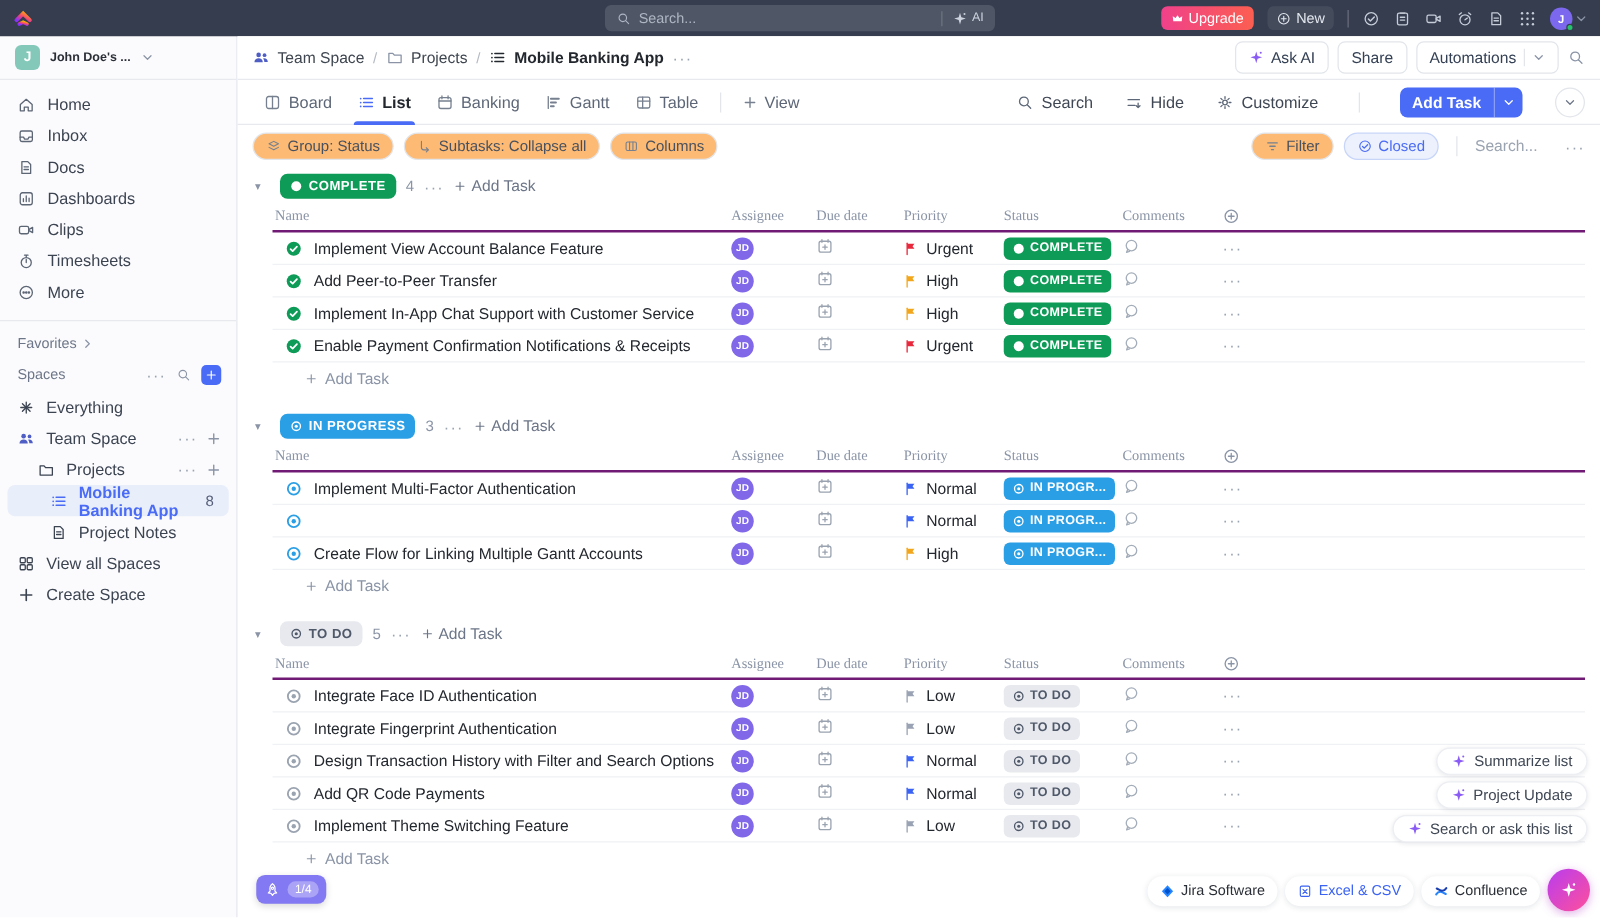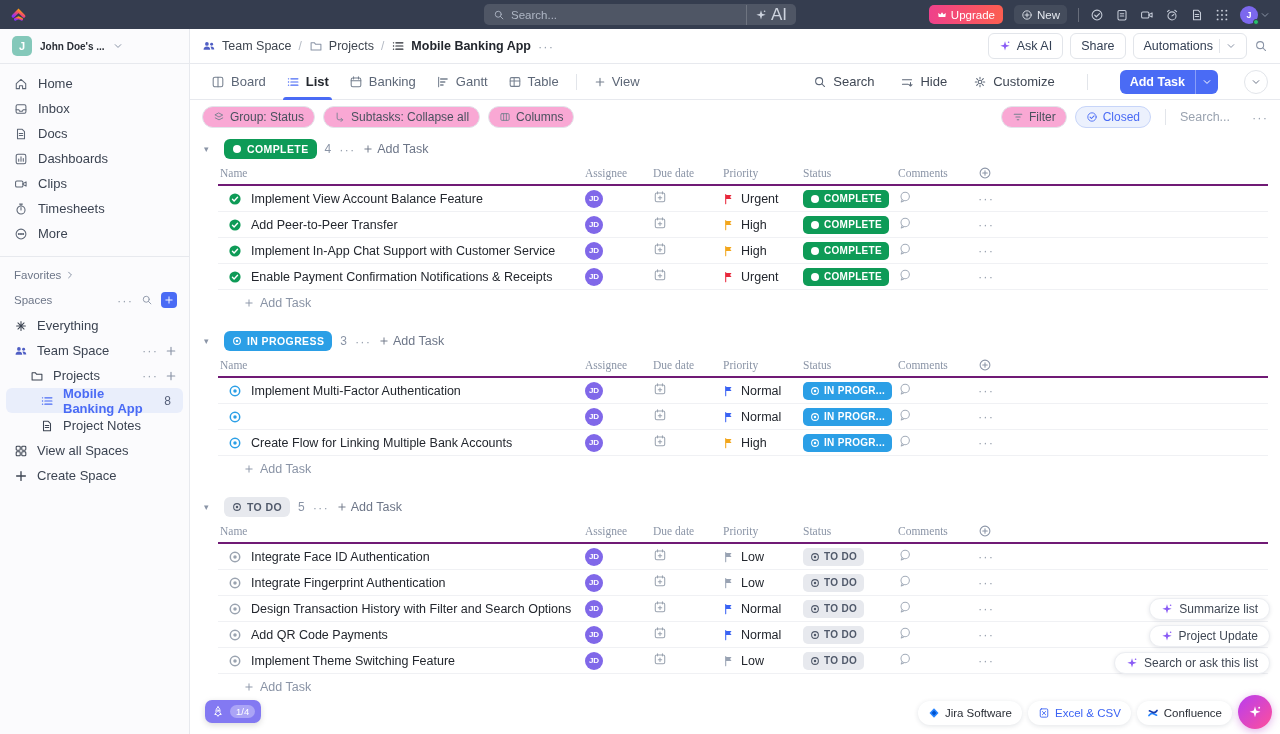--- a/index.html
+++ b/index.html
@@ -7,21 +7,21 @@
   .ic { display:inline-flex; align-items:center; justify-content:center; width:14px; height:14px; flex:none; }
   .ic svg { width:100%; height:100%; display:block; }
   .ic12 { width:12px; height:12px; } .ic10 { width:10px; height:10px; }
   .dots { color:#9aa3b0; letter-spacing:1px; font-size:13px; line-height:1; cursor:pointer; }
 
   
   .topbar { height:29px; background:#353d4f; display:flex; align-items:center; padding:0 10px; position:relative; color:#c9cfdb; }
   .logo { width:17px; height:17px; }
   .tb-search { position:absolute; left:50%; transform:translateX(-50%); width:312px; height:21px; background:rgba(255,255,255,.13); border-radius:5px; display:flex; align-items:center; padding:0 9px; gap:6px; font-size:11.5px; color:#aeb6c4; cursor:text; }
   .tb-search .grow { flex:1; }
-  .tb-ai { display:flex; align-items:center; gap:4px; padding-left:8px; border-left:1px solid rgba(255,255,255,.18); color:#cdd3de; font-size:17px; cursor:pointer; }
+  .tb-ai { display:flex; align-items:center; gap:4px; padding-left:8px; border-left:1px solid rgba(255,255,255,.18); color:#cdd3de; font-size:10px; cursor:pointer; }
   .tb-right { margin-left:auto; display:flex; align-items:center; gap:11px; }
   .upgrade { display:flex; align-items:center; gap:4px; height:19px; padding:0 8px; border-radius:5px; background:linear-gradient(90deg,#ef418b,#fc5e50); color:#fff; font-size:11.5px; cursor:pointer; }
   .tb-new { display:flex; align-items:center; gap:4px; height:19px; padding:0 7px; border-radius:5px; background:rgba(255,255,255,.08); font-size:11.5px; color:#e3e7ee; cursor:pointer; }
   .tb-divider { width:1px; height:14px; background:rgba(255,255,255,.25); }
   .tb-icon { color:#c6ccd8; cursor:pointer; }
   .tb-avatar-wrap { display:flex; align-items:center; gap:2px; cursor:pointer; }
   .tb-avatar { width:18px; height:18px; border-radius:50%; background:#7c68ee; color:#fff; font-size:9px; font-weight:bold; display:flex; align-items:center; justify-content:center; position:relative; }
   .tb-avatar .status { position:absolute; right:-1px; bottom:-1px; width:6px; height:6px; border-radius:50%; background:#27c26c; border:1.5px solid #353d4f; }
 
   
@@ -73,21 +73,21 @@
   .tab-actions { margin-left:auto; display:flex; align-items:center; gap:26px; }
   .txt-btn { display:flex; align-items:center; gap:6px; font-size:13px; color:#3f4754; cursor:pointer; }
   .txt-btn .ic { color:#5d6777; }
   .addtask-btn { display:flex; align-items:stretch; background:#4a6bf5; border-radius:6px; overflow:hidden; color:#fff; cursor:pointer; }
   .addtask-btn .lbl { padding:5px 10px; font-size:12.5px; font-weight:bold; }
   .addtask-btn .caret { display:flex; align-items:center; padding:0 6px; border-left:1px solid rgba(255,255,255,.35); }
   .circle-btn { width:24px; height:24px; border:1px solid #e2e5ea; border-radius:50%; display:flex; align-items:center; justify-content:center; color:#6d7688; cursor:pointer; }
 
   
   .toolbar { height:34px; display:flex; align-items:center; padding:0 12px; gap:8px; }
-  .chip { display:flex; align-items:center; gap:5px; height:22px; padding:0 10px; border:1px solid #e2e5ea; border-radius:999px; font-size:12px; color:#49515e; background:#f9a8d4; cursor:pointer; }
+  .chip { display:flex; align-items:center; gap:5px; height:22px; padding:0 10px; border:1px solid #e2e5ea; border-radius:999px; font-size:12px; color:#49515e; background:#fdba74; cursor:pointer; }
   .chip .ic { color:#76808f; }
   .chip.closed { background:#ecf1fd; border-color:#c7d5f9; color:#4a6bf5; }
   .chip.closed .ic { color:#4a6bf5; }
   .toolbar-right { margin-left:auto; display:flex; align-items:center; gap:8px; }
   .tb2-search { font-size:12.5px; color:#9aa3b0; width:64px; cursor:text; }
 
   
   .content { flex:1; padding:2px 12px 0; overflow:hidden; }
   .group { margin-bottom:12px; }
   .group-header { height:26px; display:flex; align-items:center; gap:8px; padding-left:2px; }
@@ -999,21 +999,21 @@
               </div>
     </div>
     <div class="trow">
       <div class="col-name">
                 <span class="ic" style="color:#2b9fe6">
                   <svg viewBox="0 0 16 16" fill="none" stroke="currentColor" stroke-width="1.2" stroke-linecap="round" stroke-linejoin="round">
                     <circle cx="8" cy="8" r="5.4" stroke-width="1.7"></circle>
                     <circle cx="8" cy="8" r="2" fill="currentColor" stroke="none"></circle>
                   </svg>
                 </span>
-                <span>Create Flow for Linking Multiple Bank Accounts</span>
+                <span>Create Flow for Linking Multiple Gantt Accounts</span>
               </div>
       <div class="col-assignee">
                 <span class="avatar-sm">JD</span>
               </div>
       <div class="col-due"><span class="ic due-ic">
                   <svg viewBox="0 0 16 16" fill="none" stroke="currentColor" stroke-width="1.2" stroke-linecap="round" stroke-linejoin="round">
                     <rect x="2.6" y="3.4" width="10.8" height="10" rx="1.8"></rect>
                     <path d="M5.2 2v2.4 M10.8 2v2.4 M8 6.8v4 M6 8.8h4"></path>
                   </svg>
                 </span></div>

